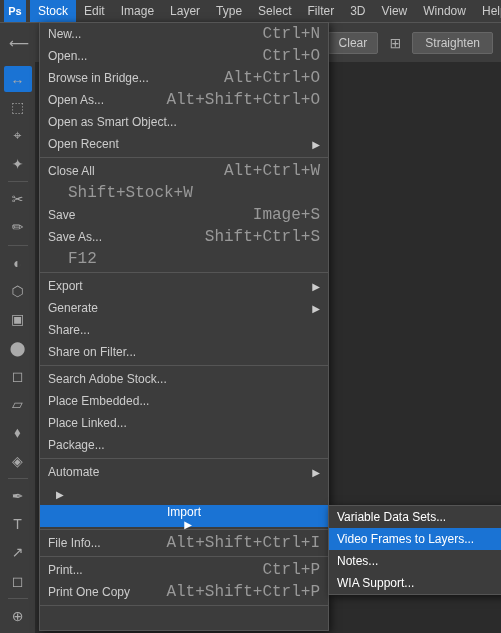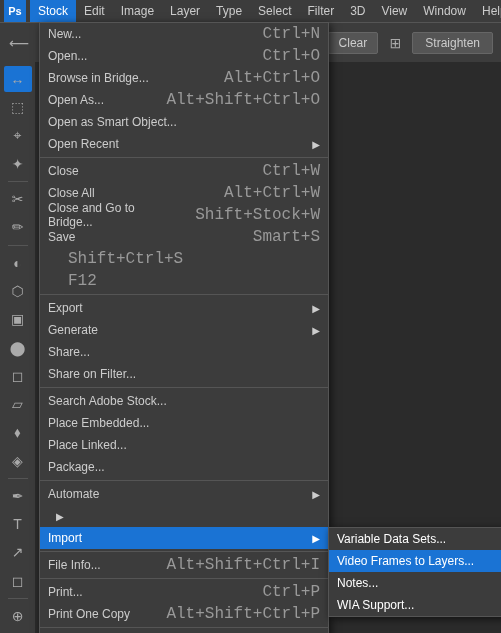--- a/index.html
+++ b/index.html
@@ -290,36 +290,32 @@
       <span class="menu-row-label">Open as Smart Object...</span>
     </div>
     <div class="menu-row">
       <span class="menu-row-label">Open Recent</span>
       <span class="menu-row-arrow">▶</span>
     </div>
 
     <div class="menu-separator"></div>
 
     <div class="menu-row">
-      <span class="menu-row-label">Close</span>
-      <span class="menu-row-shortcut">Ctrl+W</span>
-    </div>
-    <div class="menu-row">
       <span class="menu-row-label">Close All</span>
       <span class="menu-row-shortcut">Alt+Ctrl+W</span>
     </div>
     <div class="menu-row">
-      <span class="menu-row-label">Close and Go to Bridge...</span>
       <span class="menu-row-shortcut">Shift+Stock+W</span>
     </div>
     <div class="menu-row">
       <span class="menu-row-label">Save</span>
-      <span class="menu-row-shortcut">Smart+S</span>
-    </div>
-    <div class="menu-row">
+      <span class="menu-row-shortcut">Image+S</span>
+    </div>
+    <div class="menu-row">
+      <span class="menu-row-label">Save As...</span>
       <span class="menu-row-shortcut">Shift+Ctrl+S</span>
     </div>
     <div class="menu-row">
       <span class="menu-row-shortcut">F12</span>
     </div>
 
     <div class="menu-separator"></div>
 
     <div class="menu-row">
       <span class="menu-row-label">Export</span>
@@ -354,21 +350,21 @@
     <div class="menu-separator"></div>
 
     <div class="menu-row">
       <span class="menu-row-label">Automate</span>
       <span class="menu-row-arrow">▶</span>
     </div>
     <div class="menu-row">
       <span class="menu-row-arrow">▶</span>
     </div>
 
-    <div class="menu-row highlighted" style="position:relative;">
+    <div class="menu-row highlighted" style="position:relative;flex-direction:column;">
       <span class="menu-row-label">Import</span>
       <span class="menu-row-arrow">▶</span>
 
       <div class="submenu" style="top:0; left:100%;">
         <div class="submenu-row">
           <span class="submenu-row-label">Variable Data Sets...</span>
         </div>
         <div class="submenu-row highlighted" style="position:relative;">
           <span class="submenu-row-label">Video Frames to Layers...</span>
 

